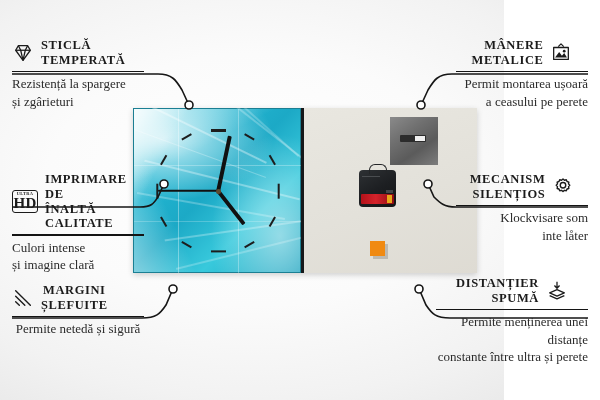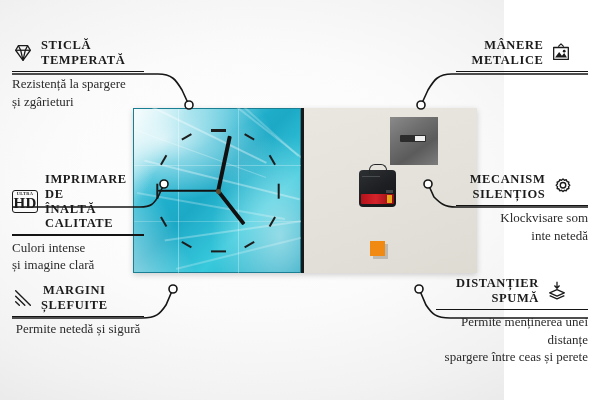--- a/index.html
+++ b/index.html
@@ -236,51 +236,53 @@
       <span class="ico">
         <svg viewBox="0 0 24 24" fill="none" stroke="currentColor" stroke-width="1.4" stroke-linejoin="round">
           <path d="M9 5 L12 2 L15 5"></path>
           <rect x="4" y="6" width="16" height="13"></rect>
           <path d="M5.5 17 L10 11 L13 15 L15.5 12 L18.5 17 Z" fill="currentColor" stroke="none"></path>
           <circle cx="15.5" cy="10" r="1.5" fill="currentColor" stroke="none"></circle>
         </svg>
       </span>
     </div>
     <div class="rule"></div>
+    <div class="sub">Permit montarea ușoară
+a ceasului pe perete</div>
   </div>
 
   <div class="callout c-right" style="left:456px;top:172px;width:132px;">
     <div class="head">
       <span class="t">MECANISM
 SILENȚIOS</span>
       <span class="ico">
         <svg viewBox="0 0 24 24" fill="none" stroke="currentColor" stroke-width="1.5" stroke-linejoin="round">
           <path d="M12 3.2 L13.6 4.6 L15.6 4.1 L16.4 6 L18.4 6.6 L18 8.6 L19.4 10.1
                    L18 11.6 L18.4 13.6 L16.4 14.2 L15.6 16.1 L13.6 15.6 L12 17
                    L10.4 15.6 L8.4 16.1 L7.6 14.2 L5.6 13.6 L6 11.6 L4.6 10.1
                    L6 8.6 L5.6 6.6 L7.6 6 L8.4 4.1 L10.4 4.6 Z"></path>
           <circle cx="12" cy="10.1" r="3"></circle>
         </svg>
       </span>
     </div>
     <div class="rule"></div>
     <div class="sub">Klockvisare som
-inte netedă</div>
+inte låter</div>
   </div>
 
   <div class="callout c-right" style="left:436px;top:276px;width:152px;">
     <div class="head">
       <span class="t">DISTANȚIER
 SPUMĂ</span>
       <span class="ico">
         <svg viewBox="0 0 24 24" fill="none" stroke="currentColor" stroke-width="1.4" stroke-linejoin="round">
           <path d="M12 2 V8 M9.2 6 L12 9 L14.8 6"></path>
           <path d="M12 10.5 L20 14 L12 17.5 L4 14 Z"></path>
           <path d="M4 17 L12 20.5 L20 17"></path>
         </svg>
       </span>
     </div>
     <div class="rule"></div>
     <div class="sub">Permite menținerea unei distanțe
-spargere între ceas și perete</div>
+constante între ultra și perete</div>
   </div>
 
 </div>
 
 </body></html>

